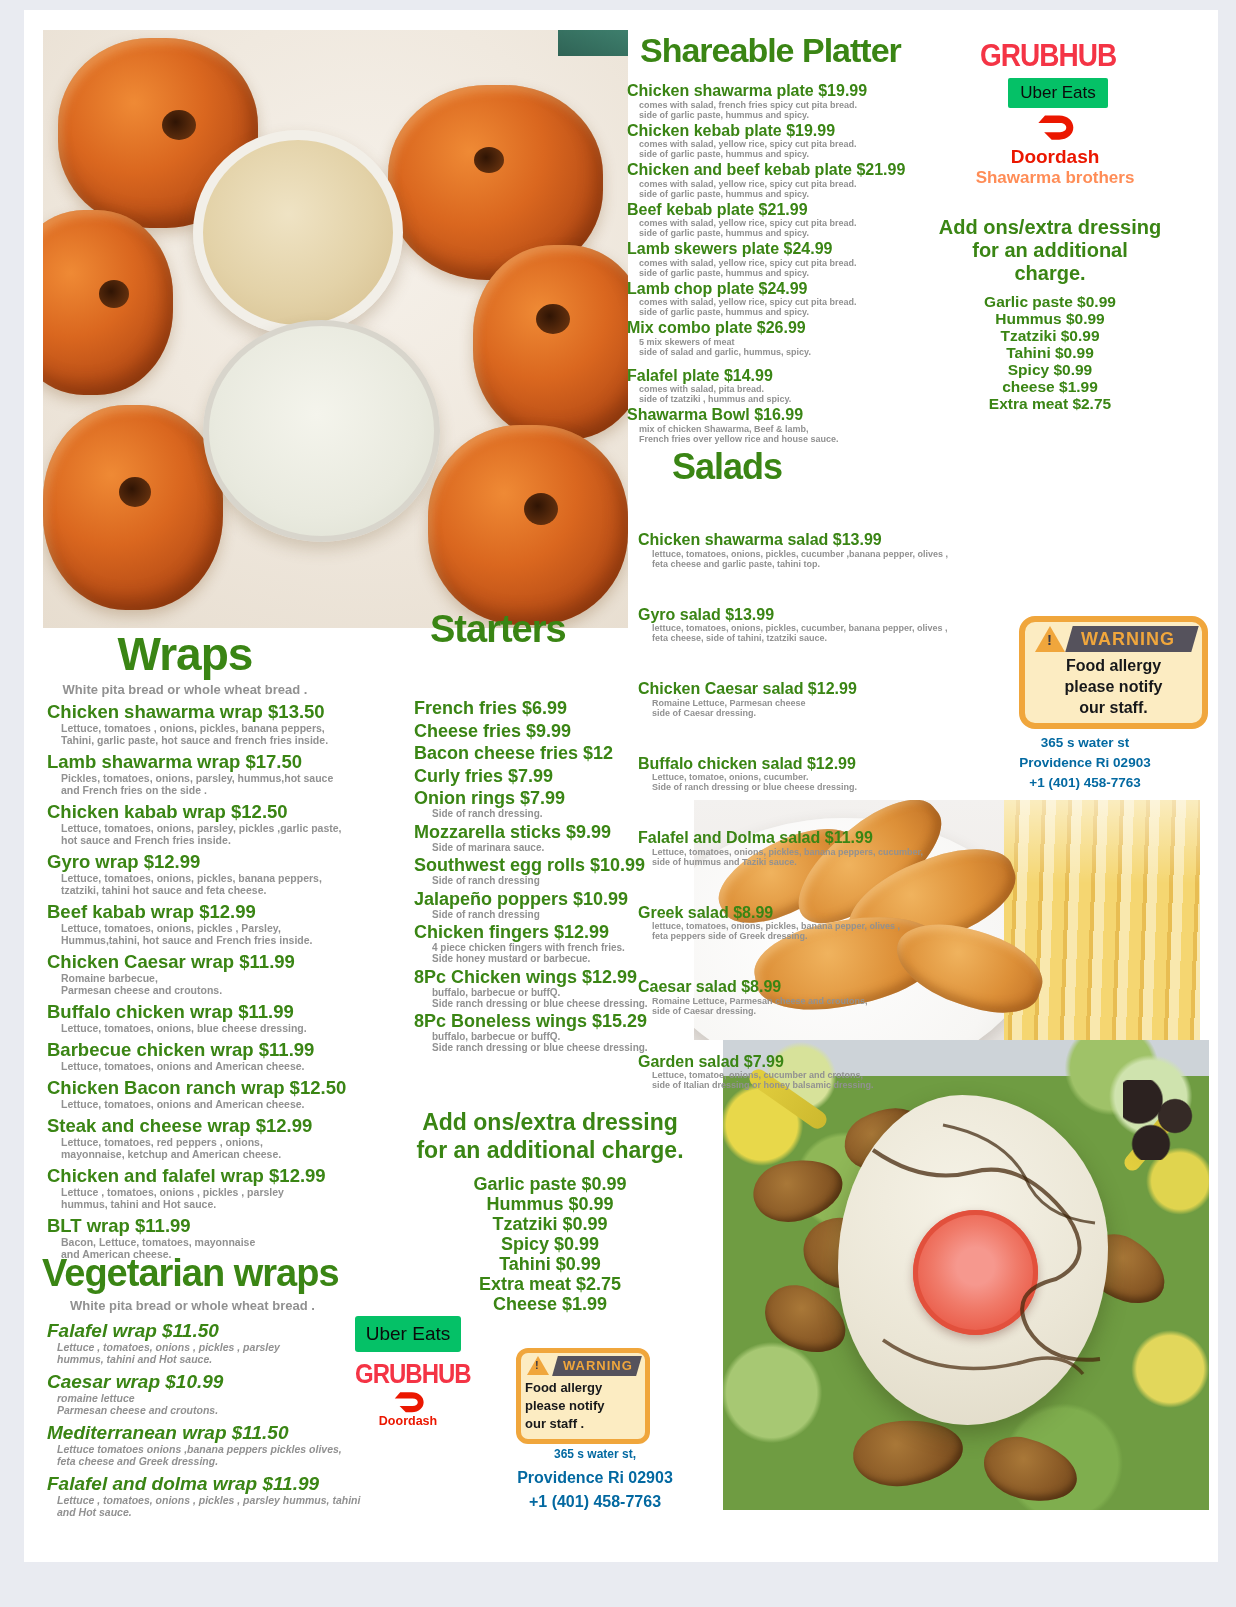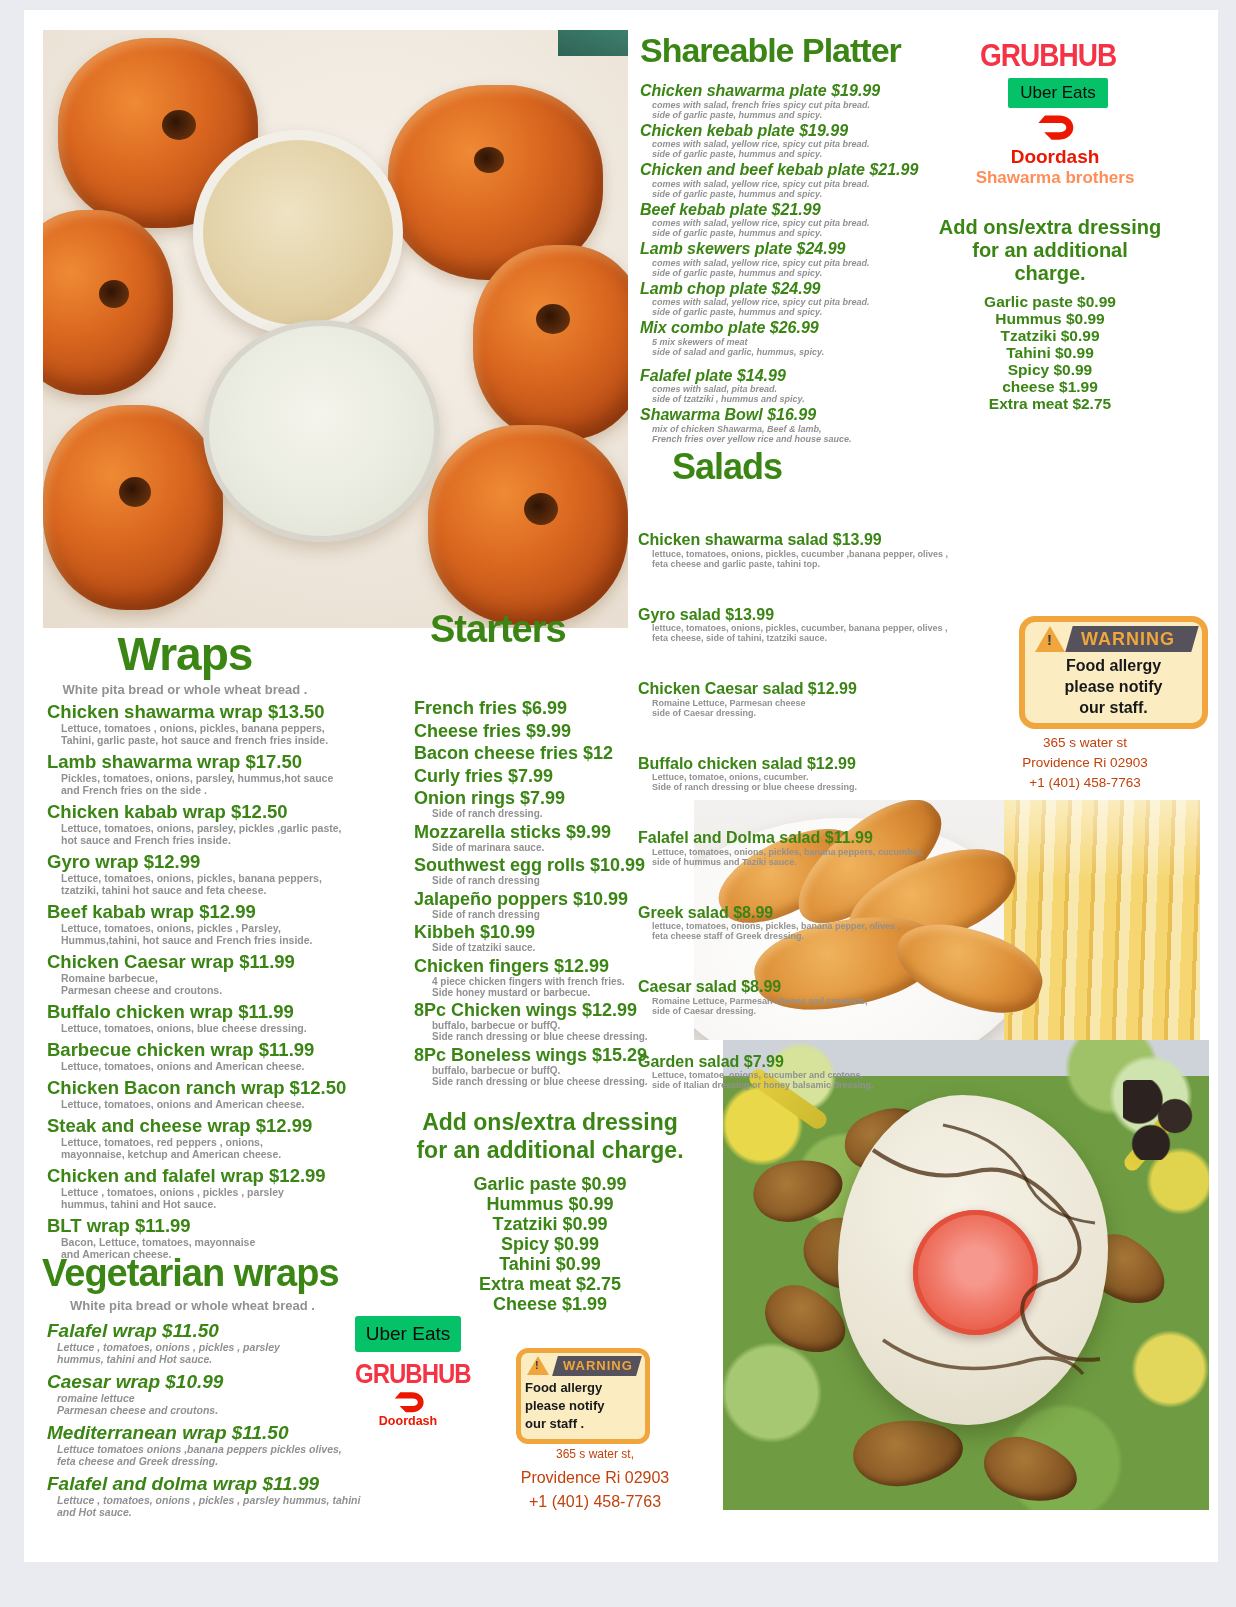--- a/index.html
+++ b/index.html
@@ -41,21 +41,21 @@
   .ue-badge{background:var(--ubereats_green);color:#0b0b0b;font-weight:400;display:flex;align-items:center;justify-content:center;}
   .dd-text{color:var(--doordash_red);font-weight:700;text-align:center;}
   .brand-orange{color:var(--brand_orange);font-weight:700;text-align:center;}
   
   .warn-box{border:6px solid var(--warning_orange);border-radius:16px;background:var(--warning_cream);}
   .warn-banner{position:absolute;background:var(--warning_dark);transform:skewX(-16deg);}
   .warn-word{position:absolute;color:var(--warning_orange);font-weight:700;letter-spacing:1px;}
   .warn-tri{position:absolute;width:0;height:0;border-left:15px solid transparent;border-right:15px solid transparent;border-bottom:26px solid var(--warning_orange);}
   .warn-bang{position:absolute;color:#3c3a42;font-weight:700;}
   .warn-line{color:#17181a;font-weight:700;text-align:center;}
-  .addr-line{color:#c2410c;font-weight:400;text-align:center;white-space:nowrap;}
+  .addr-line{color:#0369a1;font-weight:700;text-align:center;white-space:nowrap;}
   
   .photo{overflow:hidden;z-index:1;}
   .photo-falafel{background:radial-gradient(circle at 55% 35%,#f6f1ea 0%,#f0e9df 45%,#e7ddcf 100%);}
   .falafel{position:absolute;border-radius:46%;background:radial-gradient(circle at 38% 34%,#ef8a35 0%,#da671f 40%,#b94e16 72%,#9a3e11 100%);box-shadow:inset -6px -10px 18px rgba(90,30,5,.45),inset 4px 6px 10px rgba(255,200,130,.45),0 6px 14px rgba(120,70,20,.25);}
   .hole{position:absolute;border-radius:50%;background:radial-gradient(circle at 40% 40%,#2f1404,#63300e 75%,#8a4412);}
   .cup{position:absolute;border-radius:50%;}
   .cup-tahini{background:radial-gradient(circle at 45% 40%,#efe3c4 0%,#e3d2a8 55%,#d4bd8c 100%);border:10px solid #f2efe8;box-shadow:0 8px 16px rgba(110,80,40,.25);}
   .cup-tzatziki{background:radial-gradient(circle at 48% 42%,#f4f4ec 0%,#e9eadf 60%,#dcded0 100%),radial-gradient(#b9bdae 1px,transparent 1.5px);background-size:cover,9px 9px;border:6px solid #d8d5cc;box-shadow:0 8px 16px rgba(110,80,40,.22);}
   .teal-corner{background:linear-gradient(200deg,#3e7f6d,#2f6355);}
   .photo-chicken{background:linear-gradient(180deg,#f3f1ef 0%,#ece8e4 100%);}
@@ -111,21 +111,21 @@
     <div class="falafel" style="left:385px;top:395px;width:200px;height:200px;">
         <i class="hole" style="left:48%;top:34%;width:34px;height:32px;"></i>
       </div>
     <div class="cup cup-tahini" style="left:150px;top:100px;width:190px;height:185px;"></div>
     <div class="cup cup-tzatziki" style="left:160px;top:290px;width:225px;height:210px;"></div>
   </div>
 
   <div class="abs z" style="left:640px;top:30px;width:330px;">
     <div class="sec-title" style="font-size:34px;line-height:40px;">Shareable Platter</div>
   </div>
-  <div class="abs z col-shareable" style="left:640px;top:82px;width:330px;font-style:italic;">
+  <div class="abs z col-shareable" style="left:627px;top:82px;width:330px;">
       <div class="mi">
         <div class="mi-name">Chicken shawarma plate $19.99</div>
         <div class="mi-desc">comes with salad, french fries spicy cut pita bread.</div>
         <div class="mi-desc">side of garlic paste, hummus and spicy.</div>
       </div>
       <div class="mi">
         <div class="mi-name">Chicken kebab plate $19.99</div>
         <div class="mi-desc">comes with salad, yellow rice, spicy cut pita bread.</div>
         <div class="mi-desc">side of garlic paste, hummus and spicy.</div>
       </div>
@@ -211,21 +211,21 @@
         <div class="mi-desc">Side of ranch dressing or blue cheese dressing.</div>
       </div>
       <div class="mi">
         <div class="mi-name">Falafel and Dolma salad $11.99</div>
         <div class="mi-desc">Lettuce, tomatoes, onions, pickles, banana peppers, cucumber,</div>
         <div class="mi-desc">side of hummus and Taziki sauce.</div>
       </div>
       <div class="mi">
         <div class="mi-name">Greek salad $8.99</div>
         <div class="mi-desc">lettuce, tomatoes, onions, pickles, banana pepper, olives ,</div>
-        <div class="mi-desc">feta cheese staff of Greek dressing.</div>
+        <div class="mi-desc">feta peppers side of Greek dressing.</div>
       </div>
       <div class="mi">
         <div class="mi-name">Caesar salad $8.99</div>
         <div class="mi-desc">Romaine Lettuce, Parmesan cheese and croutons,</div>
         <div class="mi-desc">side of Caesar dressing.</div>
       </div>
       <div class="mi">
         <div class="mi-name">Garden salad $7.99</div>
         <div class="mi-desc">Lettuce, tomatoe, onions, cucumber and crotons,</div>
         <div class="mi-desc">side of Italian dressing or honey balsamic dressing.</div>
@@ -335,24 +335,20 @@
         <div class="mi-name">Mozzarella sticks $9.99</div>
         <div class="mi-desc">Side of marinara sauce.</div>
       </div>
       <div class="mi">
         <div class="mi-name">Southwest egg rolls $10.99</div>
         <div class="mi-desc">Side of ranch dressing</div>
       </div>
       <div class="mi">
         <div class="mi-name">Jalapeño poppers $10.99</div>
         <div class="mi-desc">Side of ranch dressing</div>
-      </div>
-      <div class="mi">
-        <div class="mi-name">Kibbeh $10.99</div>
-        <div class="mi-desc">Side of tzatziki sauce.</div>
       </div>
       <div class="mi">
         <div class="mi-name">Chicken fingers $12.99</div>
         <div class="mi-desc">4 piece chicken fingers with french fries.</div>
         <div class="mi-desc">Side honey mustard or barbecue.</div>
       </div>
       <div class="mi">
         <div class="mi-name">8Pc Chicken wings $12.99</div>
         <div class="mi-desc">buffalo, barbecue or buffQ.</div>
         <div class="mi-desc">Side ranch dressing or blue cheese dressing.</div>

